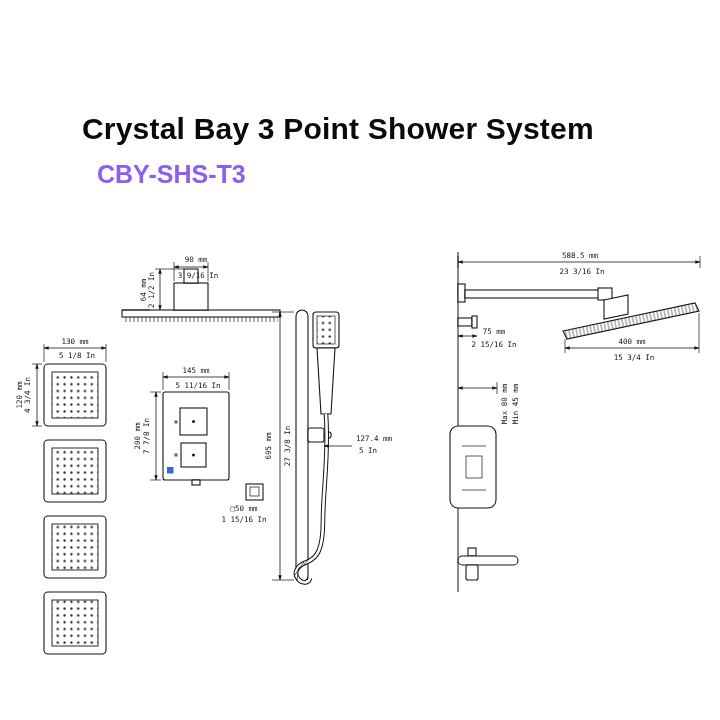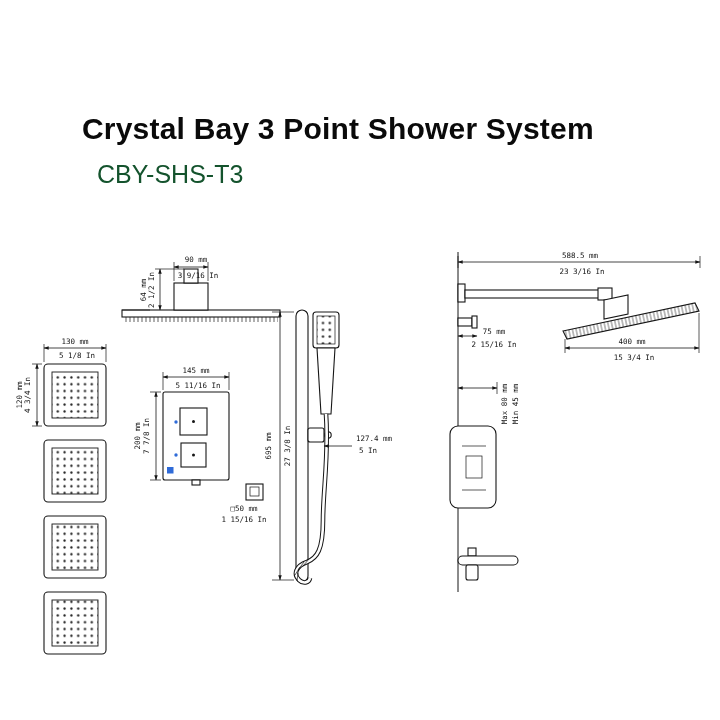--- a/index.html
+++ b/index.html
@@ -1,20 +1,20 @@
 <!DOCTYPE html>
 <html><head>
 <meta charset="utf-8">
 <style>
   html,body{margin:0;padding:0;background:#ffffff;}
   .page{position:relative;width:720px;height:720px;background:#fff;overflow:hidden;
         font-family:"Liberation Sans",sans-serif;}
   .title{position:absolute;left:60px;top:112px;font-size:30px;font-weight:600;color:#0a0a0a;
          letter-spacing:.2px;margin-left:22px;}
-  .model{position:absolute;left:97px;top:160px;font-size:25px;font-weight:400;color:#14532d;}
+  .model{position:absolute;left:97px;top:160px;font-size:25px;font-weight:700;color:#8b5cf6;}
   svg{position:absolute;left:0;top:0;}
   .dim{font:7.5px "DejaVu Sans Mono",monospace;fill:#141414;}
   .outline{fill:#ffffff;stroke:#161616;stroke-width:1.1;}
   .thin{stroke:#161616;stroke-width:.7;fill:none;}
   .dimline{stroke:#161616;stroke-width:.8;fill:none;}
 </style>
 </head>
 <body>
 
 <div class="page">

